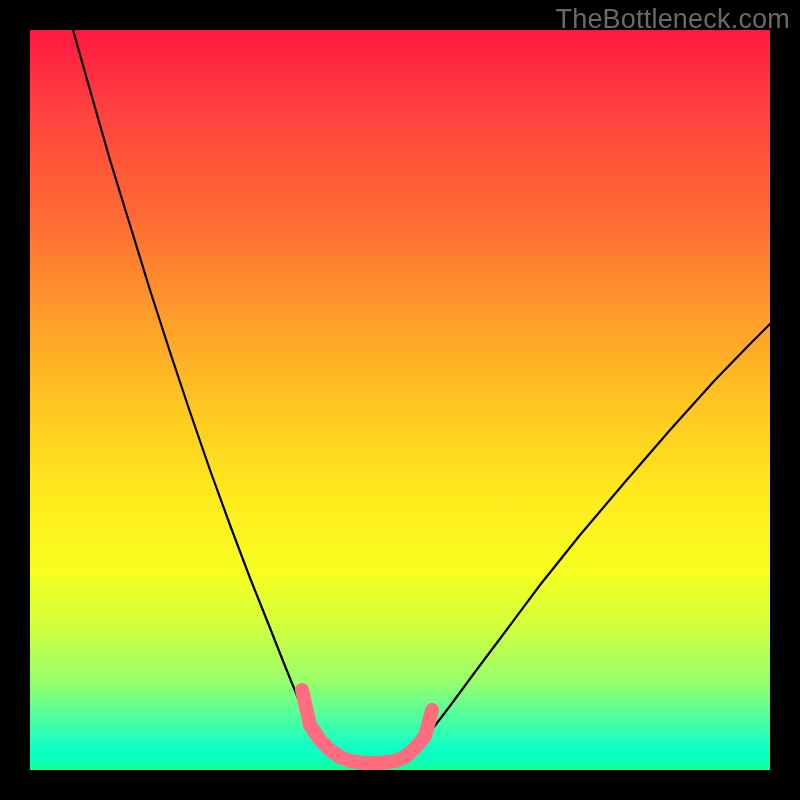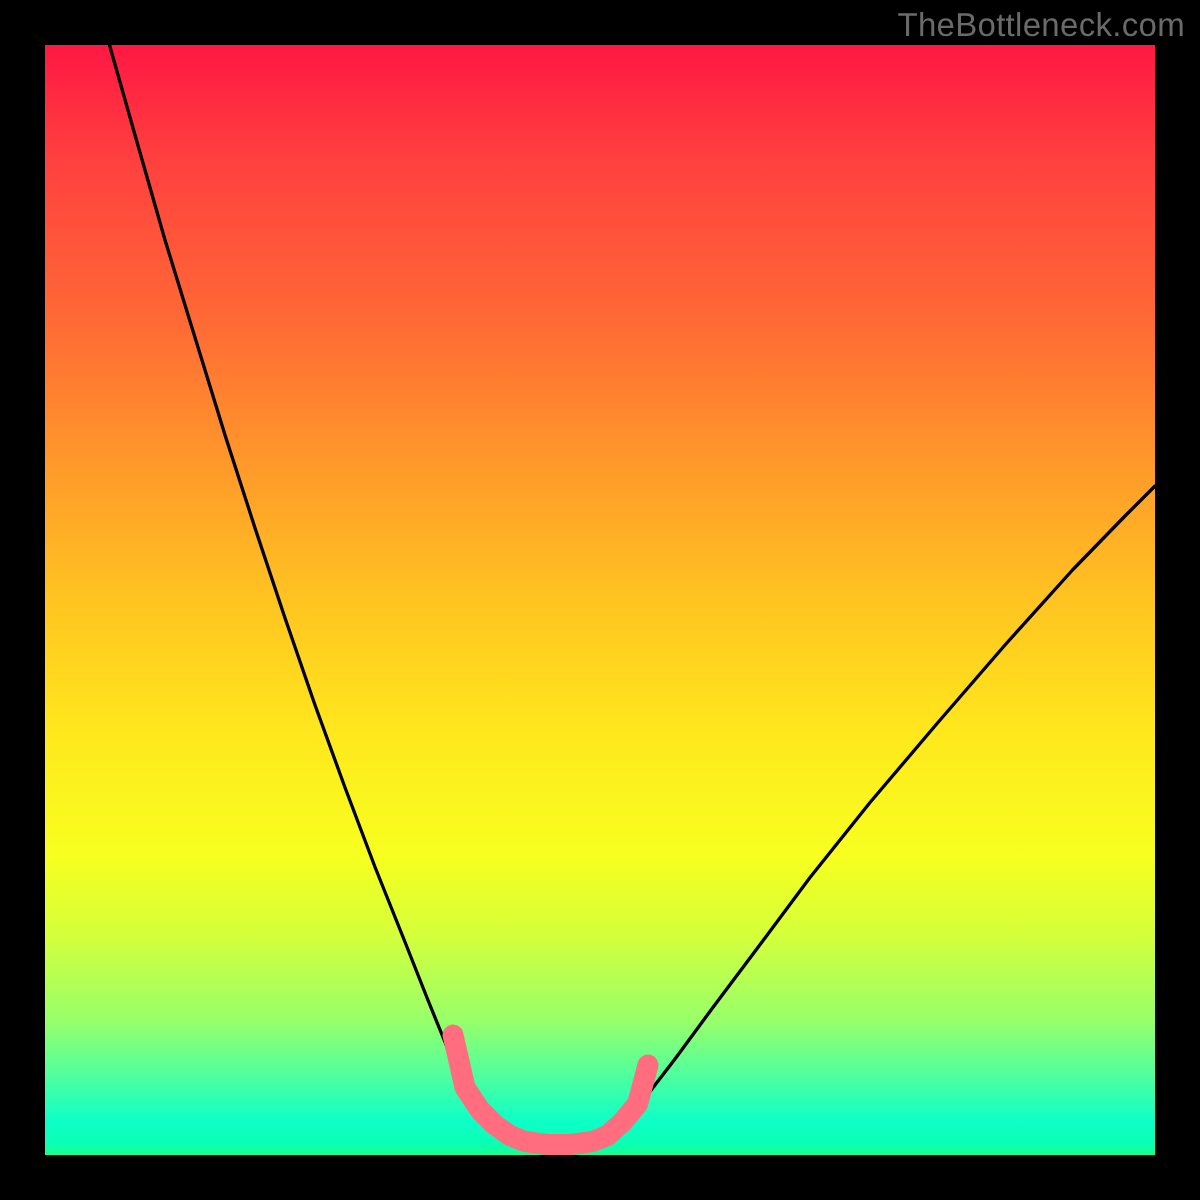--- a/index.html
+++ b/index.html
@@ -41,21 +41,21 @@
       #0dffc8 97%,
       #0bffb3 99%,
       #1aff8e 100%
     );
   }
   .watermark {
     position: absolute;
     top: 4px;
     right: 10px;
     color: #6a6a6a;
-    font-size: 22px;
+    font-size: 27px;
     font-weight: 500;
     letter-spacing: 0.2px;
   }
   svg.curves {
     position: absolute;
     top: 0;
     left: 0;
     width: 740px;
     height: 740px;
     overflow: visible;

